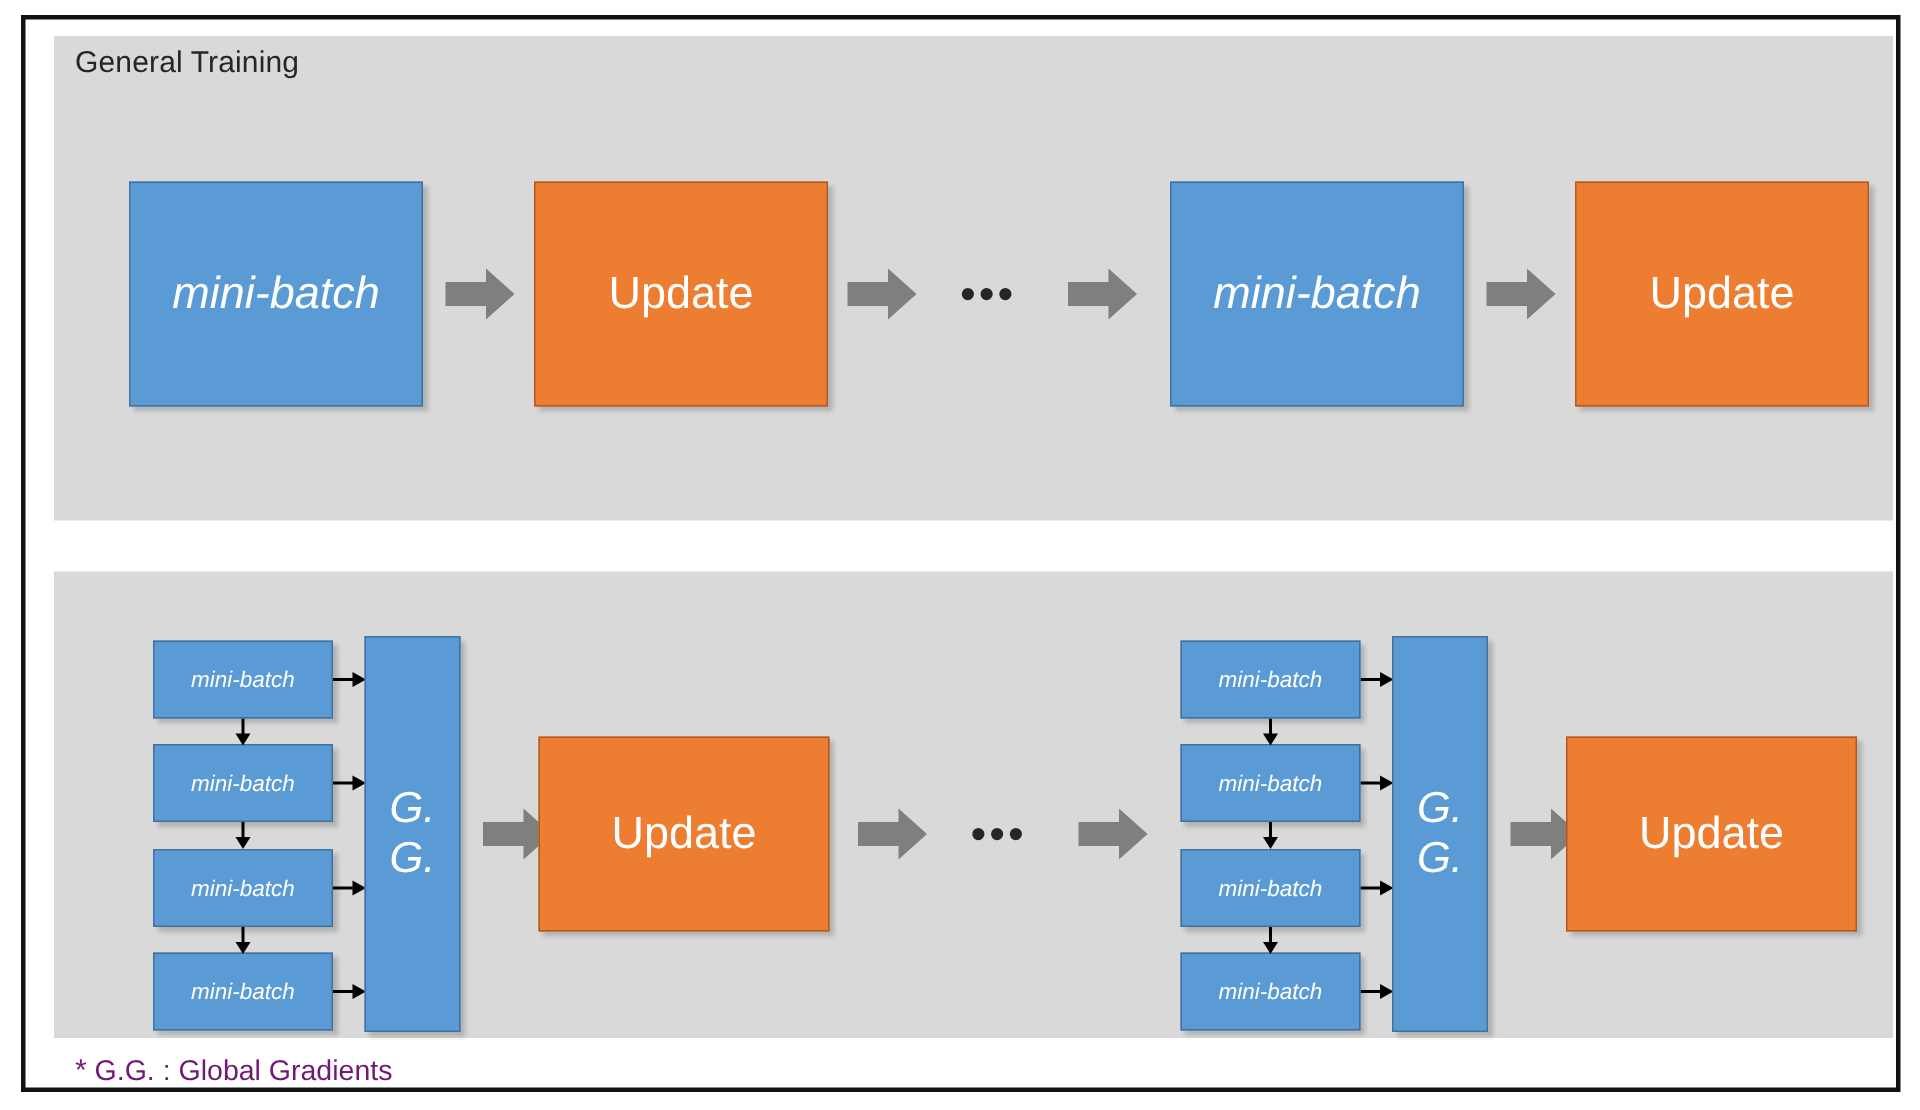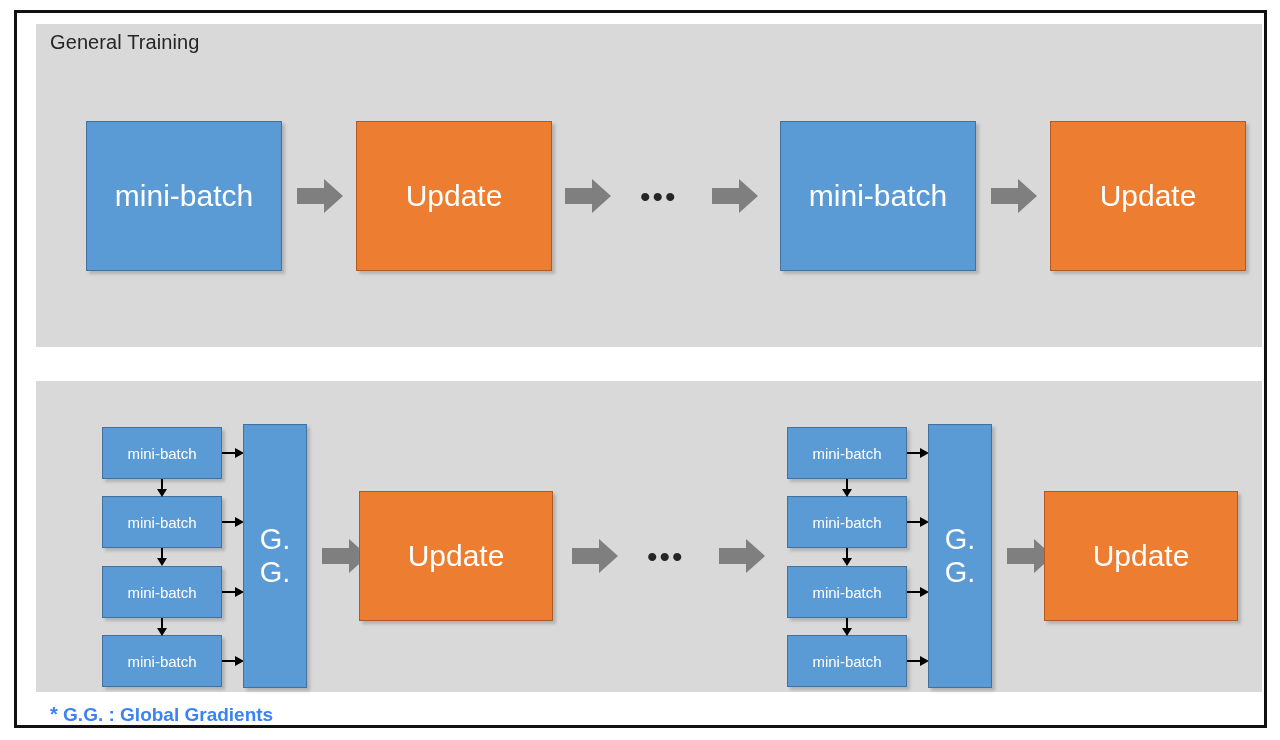--- a/index.html
+++ b/index.html
@@ -44,37 +44,36 @@
     white-space: nowrap;
     letter-spacing: 0.1px;
   }
 
   
   #footnote {
     position: absolute;
     left: 33px;
     top: 690px;
     font-size: 19px;
-    color: #3b82f6;
+    color: #701a75;
     white-space: nowrap;
-    font-weight: bold;
   }
   #footnote .aster { font-size: 20px; }
 
   
   .block {
     position: absolute;
     box-sizing: border-box;
     display: flex;
     align-items: center;
     justify-content: center;
     color: #ffffff;
     box-shadow: 3px 3px 3px rgba(0,0,0,0.18);
   }
-  .block.blue   { background: #5b9bd5; border: 1px solid #41719c; }
+  .block.blue   { background: #5b9bd5; border: 1px solid #41719c; font-style: italic; }
   .block.orange { background: #ed7d31; border: 1px solid #ae5a21; }
 
   .block-lg  { font-size: 30px; }
   .block-sm  { font-size: 15px; }
   .block-gg  { font-size: 29px; line-height: 1.15; text-align: center; }
 
   
   .arrow-big {
     position: absolute;
     width: 46px;

